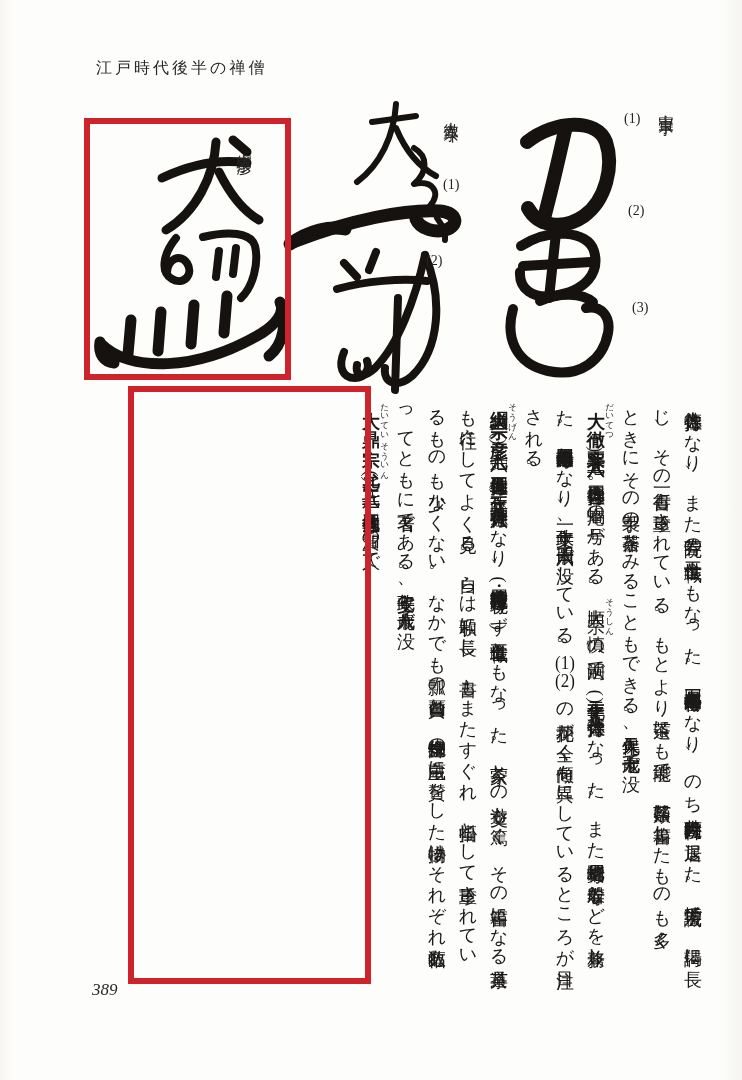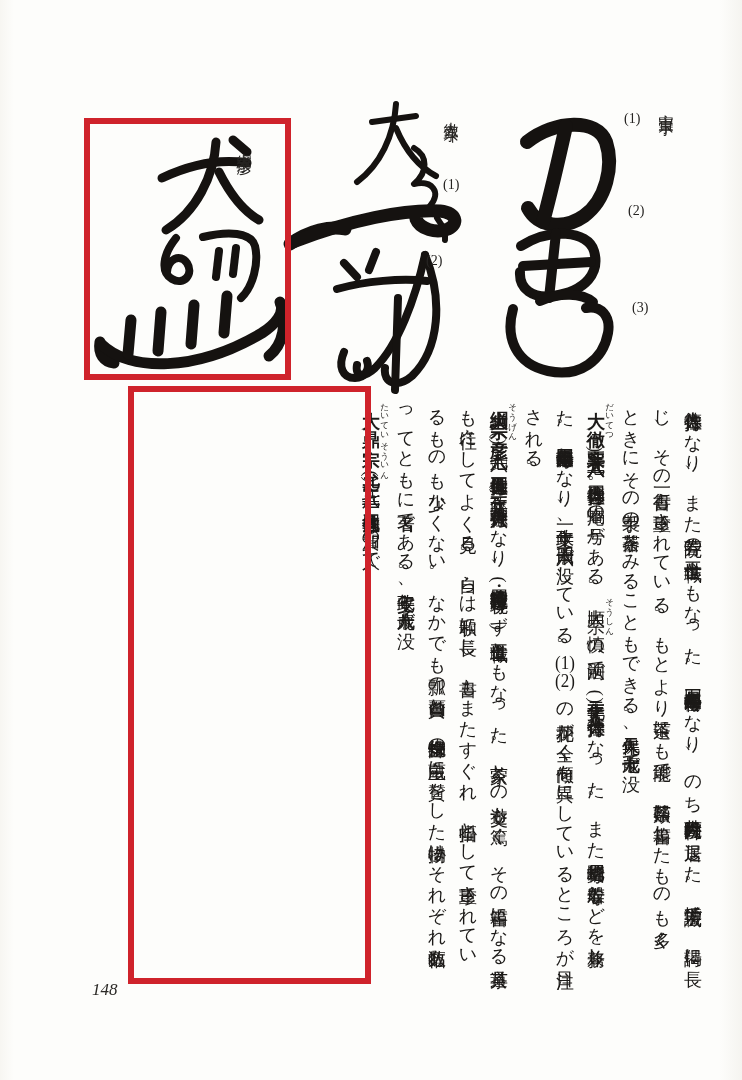--- a/index.html
+++ b/index.html
@@ -56,20 +56,21 @@
     box-sizing:border-box;pointer-events:none;z-index:30;
   }
   .hlbox-kao{left:84px;top:118px;width:207px;height:262px;}
   .hlbox-entry{left:128px;top:386px;width:243px;height:598px;}
 </style>
 </head>
 <body>
 
 <div class="page">
 
+  <div class="header">江戸時代後半の禅僧</div>
 
   <svg class="callig" width="742" height="1080" viewBox="0 0 742 1080">
     <g stroke="#151210" fill="none" stroke-linecap="round" stroke-linejoin="round">
       <g stroke-width="14">
         <path d="M527 142 C555 120 597 118 606 142 C614 166 606 200 584 216 C564 230 538 227 528 208"></path>
         <path d="M566 126 C558 162 550 196 543 222"></path>
       </g>
       <g stroke-width="10">
         <path d="M521 246 C549 228 588 230 594 251 C600 272 587 291 553 296 C533 299 519 289 520 272"></path>
         <path d="M556 233 L549 298"></path>
@@ -137,15 +138,15 @@
   <div class="maintext" id="maintext">
       <p><span>大徳寺住持となり、また芳春院の十三世住職ともなった。同五年品川東海寺輪番となり、のち芳春院内松月軒に退居した。博学宏識で、詩偈に長じ、その一行書も珍重されている。もとより茶道にも堪能で、茶器類に箱書したものも多く、ときにその手製の茶器をみることもできる。天保九年、七十九歳で没。</span></p>
       <p><ruby class="b">大徹<rt>だいてつ</rt></ruby><span class="b">宗斗</span><span>(一七六五〜一八二八)　大徳寺四三〇世住持。蝸庵の号がある。大順</span><ruby>宗慎<rt>そうしん</rt></ruby><span>の法嗣で、文化十二年(一八一五)大徳寺住持となった。また尼崎栖賢寺や般若寺などを兼務した。同十三年品川東海寺輪番となり、文政十一年、六十四歳で没している。</span><span class="tcy">(1)</span><span class="tcy">(2)</span><span>の花押が全く傾向を異にしているところが注目される。</span></p>
       <p><span class="b">大綱</span><ruby class="b">宗彦<rt>そうげん</rt></ruby><span>(一七七二〜一八六〇)　大徳寺四三五世住持。文政三年(一八二〇)六月大徳寺住持となり、黄梅院十四世・禅通院(現存せず)十五世住職ともなった。茶家との交遊も篤く、その箱書になる茶道具も往々にしてよく見る。自らは和歌に長じ、書もまたすぐれ、掛幅として珍重されているものも少なくない。なかでも瓢の自画賛と、焼物師保全の白蔵主に賛をした掛物はそれぞれ数幅あってともに著名である。安政七年、八十九歳で没。</span></p>
       <p><ruby class="b">大鼎宗允<rt>たいていそういん</rt></ruby><span>(一七七五〜一八三二)　大徳寺四三九世住持。加賀の人で</span></p>
     </div>
 
   <div class="hlbox hlbox-kao"></div>
   <div class="hlbox hlbox-entry"></div>
 
-  <div class="pagenum">148</div>
+  <div class="pagenum">389</div>
 
 </div>
 
 </body></html>

